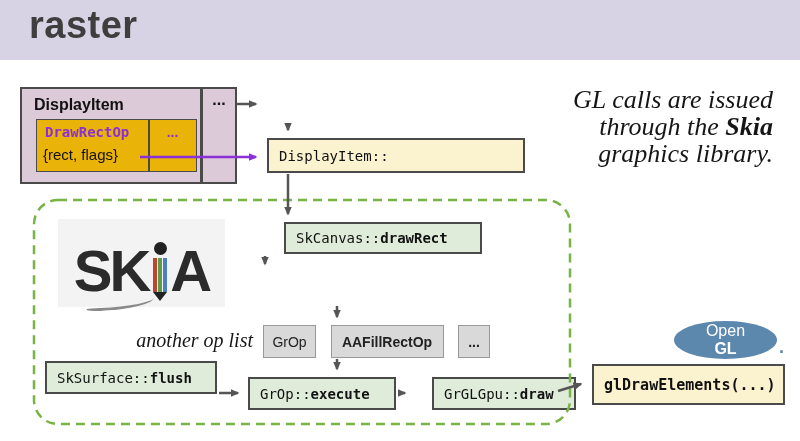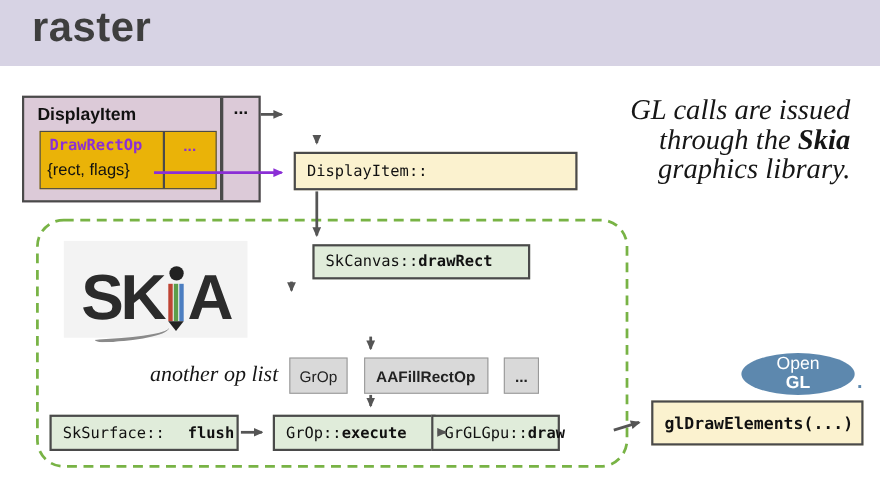--- a/index.html
+++ b/index.html
@@ -133,29 +133,29 @@
       <span class="b">drawRect</span>
   </div>
 
   <div class="oplist-caption">another op list</div>
   <div class="oprow">
     <div class="opcell c0">GrOp</div>
     <div class="opcell c1">AAFillRectOp</div>
     <div class="opcell c2">...</div>
   </div>
 
-  <div class="fbox green" style="left:45px;top:377px;width:172px;height:33px;gap:21px;">
+  <div class="fbox green" style="left:45px;top:361px;width:172px;height:33px;">
     <span>SkSurface::</span>
       <span class="b">flush</span>
   </div>
   <div class="fbox green" style="left:248px;top:377px;width:148px;height:33px;">
     <span>GrOp::</span>
       <span class="b">execute</span>
   </div>
-  <div class="fbox green" style="left:392px;top:377px;width:117px;height:33px;">
+  <div class="fbox green" style="left:432px;top:377px;width:144px;height:33px;">
     <span>GrGLGpu::</span>
       <span class="b">draw</span>
   </div>
 
   <div class="opengl">
     <div class="opengl-ellipse">
       <span>Open</span>
         <span class="b">GL</span>
     </div>
     <span class="opengl-period">.</span>

